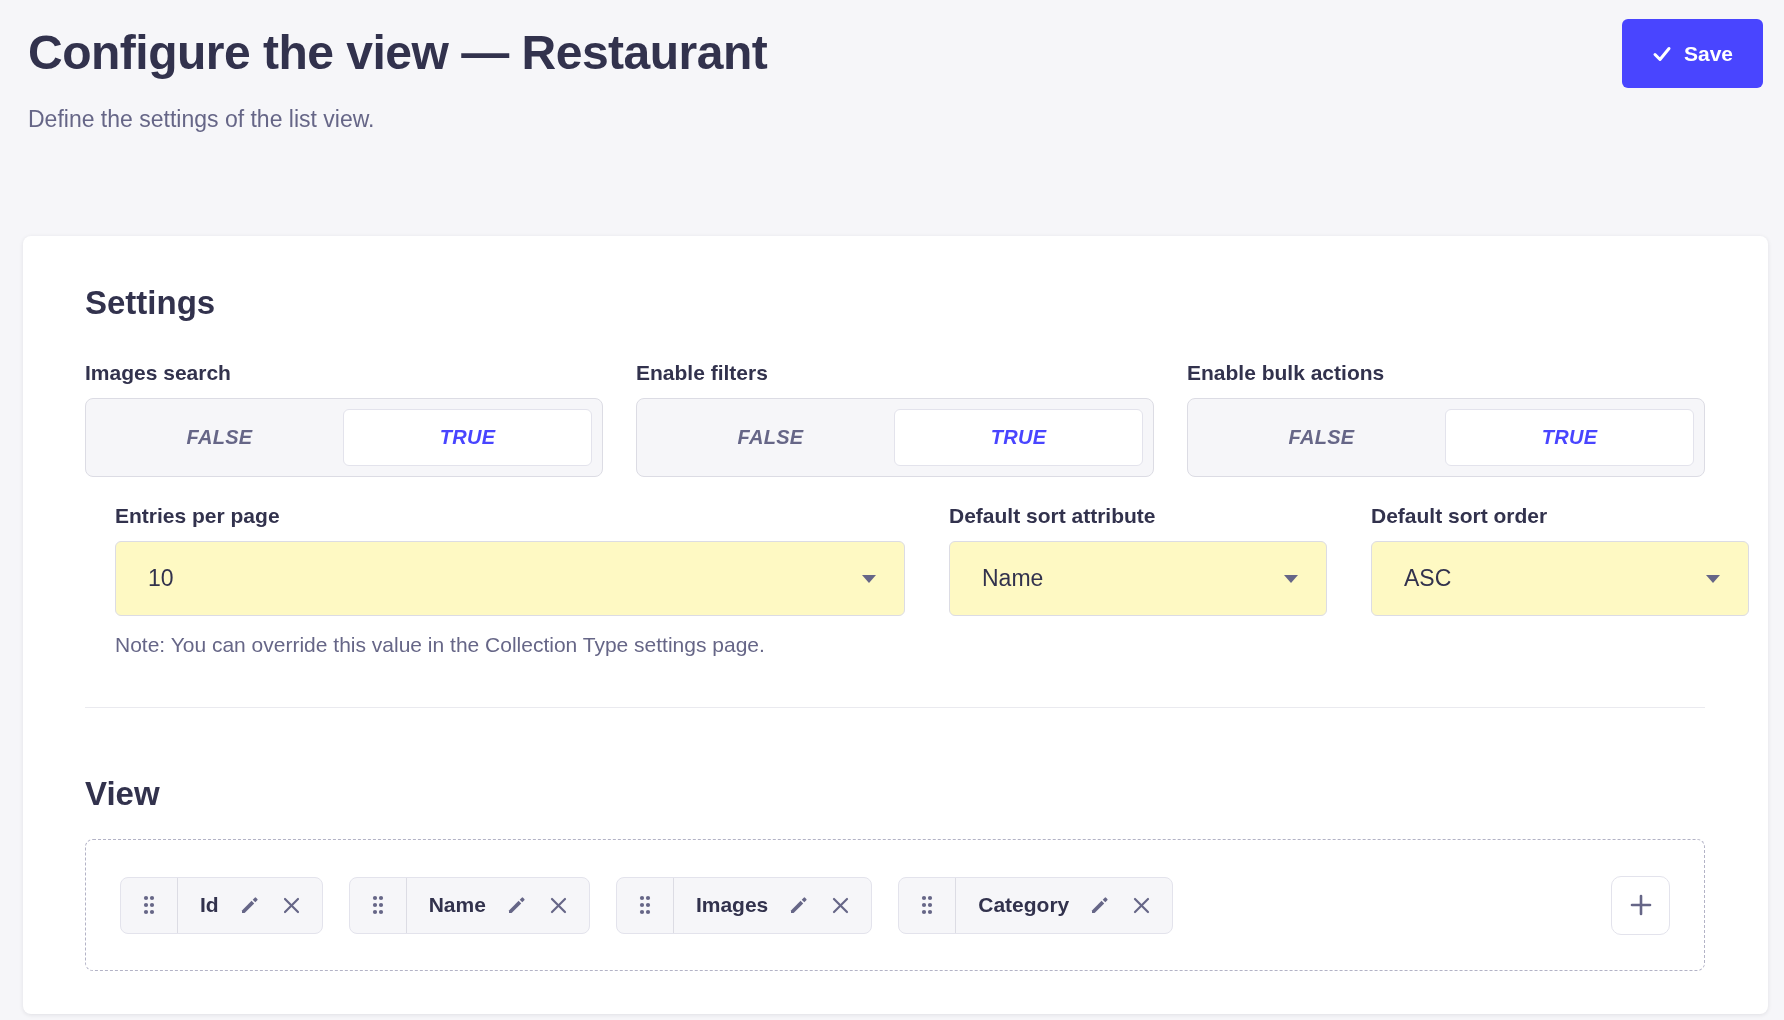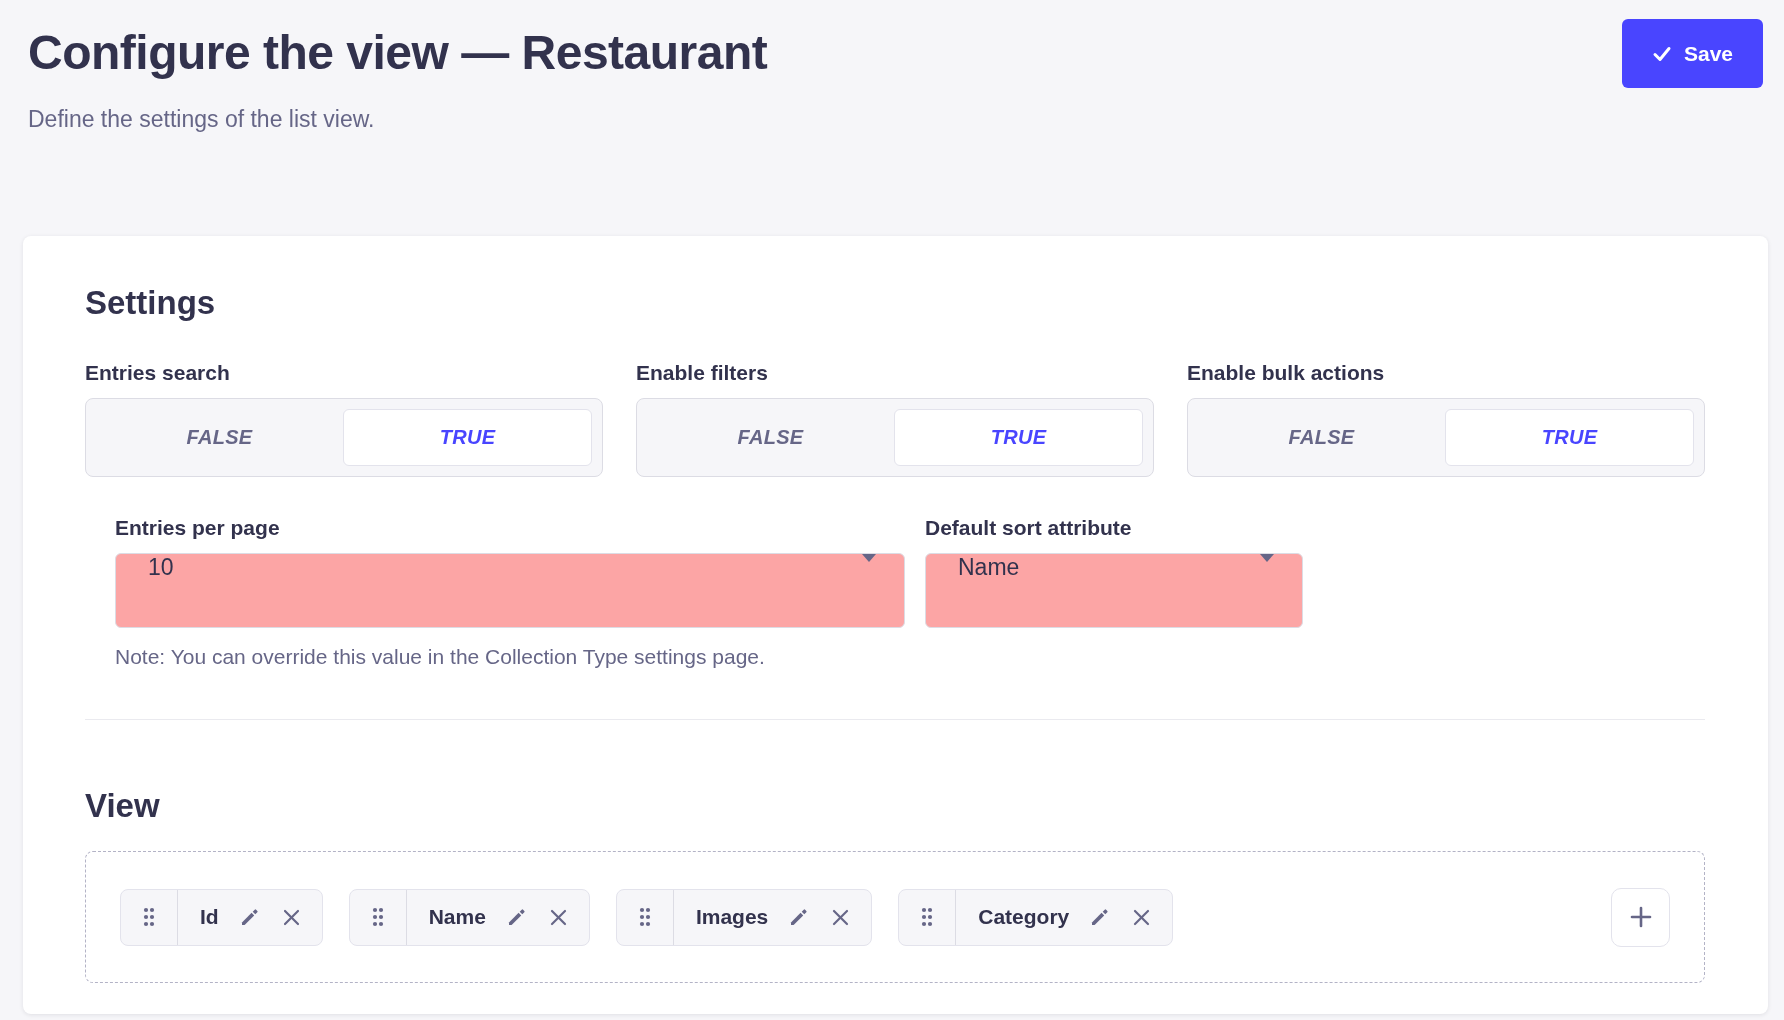--- a/index.html
+++ b/index.html
@@ -67,29 +67,29 @@
     font-style: italic;
   }
   .toggle-opt.off { color: var(--muted, #666687); background: transparent; }
   .toggle-opt.on {
     color: var(--primary, #4945ff);
     background: #ffffff;
     border: 1px solid #e3e3ec;
   }
   
   .selects-row {
-    margin-top: 38px;
-    display: grid; grid-template-columns: 790px 378px 378px; column-gap: 20px; padding-left: 30px;
+    margin-top: 26px;
+    display: grid; grid-template-columns: 790px 378px 378px; column-gap: 44px; padding-left: 30px;
   }
   .select-box {
     height: 75px;
-    background: #fca5a5;
+    background: #fef9c3;
     border: 1px solid var(--border, #dcdce4);
     border-radius: 6px;
-    display: flex; align-items: flex-start;
+    display: flex; align-items: center;
     padding: 0 28px 0 32px;
     cursor: pointer;
   }
   .select-value { font-size: 23px; color: var(--text, #32324d); }
   .caret-down {
     margin-left: auto;
     width: 0; height: 0;
     border-left: 7px solid transparent;
     border-right: 7px solid transparent;
     border-top: 8px solid var(--muted, #666687);
@@ -168,21 +168,21 @@
   <span>Save</span>
 </button>
 
 <div class="card">
 
   <div class="section-heading">Settings</div>
 
   <div class="toggles-row">
 
     <div>
-      <div class="field-label">Entries search</div>
+      <div class="field-label">Images search</div>
       <div class="toggle">
         <div class="toggle-opt off">FALSE</div>
         <div class="toggle-opt on">TRUE</div>
       </div>
     </div>
 
     <div>
       <div class="field-label">Enable filters</div>
       <div class="toggle">
         <div class="toggle-opt off">FALSE</div>
@@ -211,20 +211,27 @@
     </div>
 
     <div>
       <div class="field-label">Default sort attribute</div>
       <div class="select-box">
         <span class="select-value">Name</span>
         <span class="caret-down"></span>
       </div>
     </div>
 
+    <div>
+      <div class="field-label">Default sort order</div>
+      <div class="select-box">
+        <span class="select-value">ASC</span>
+        <span class="caret-down"></span>
+      </div>
+    </div>
   </div>
 
   <hr class="divider">
 
   <div class="section-heading view-heading">View</div>
 
   <div class="drop-zone">
 
     <div class="chip">
       <div class="chip-handle">

